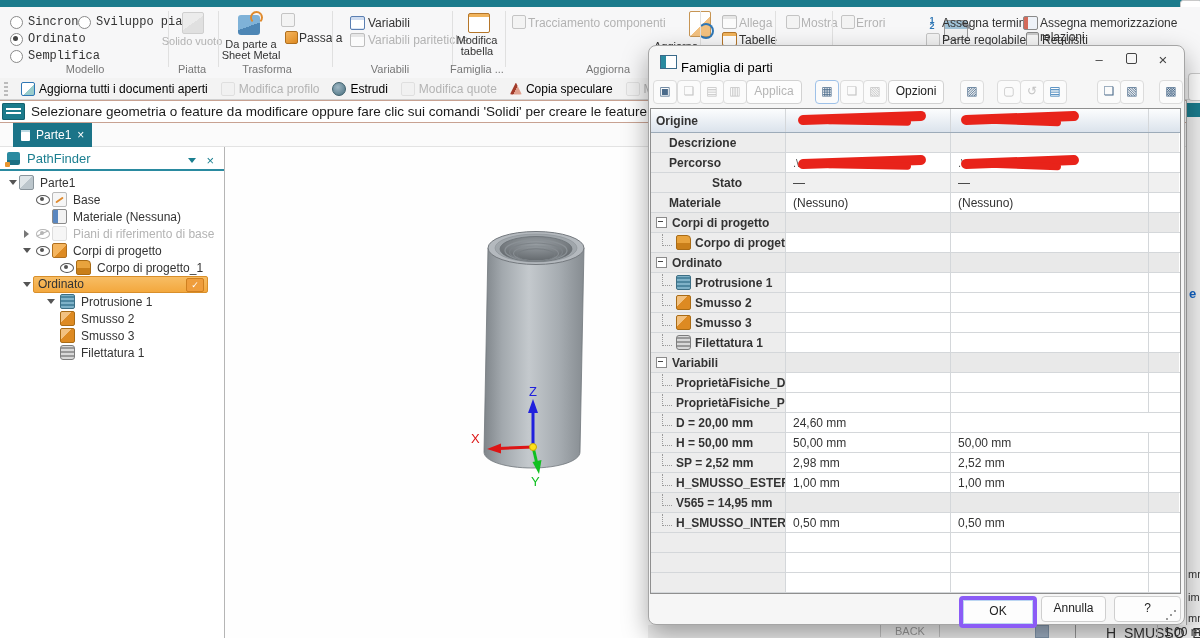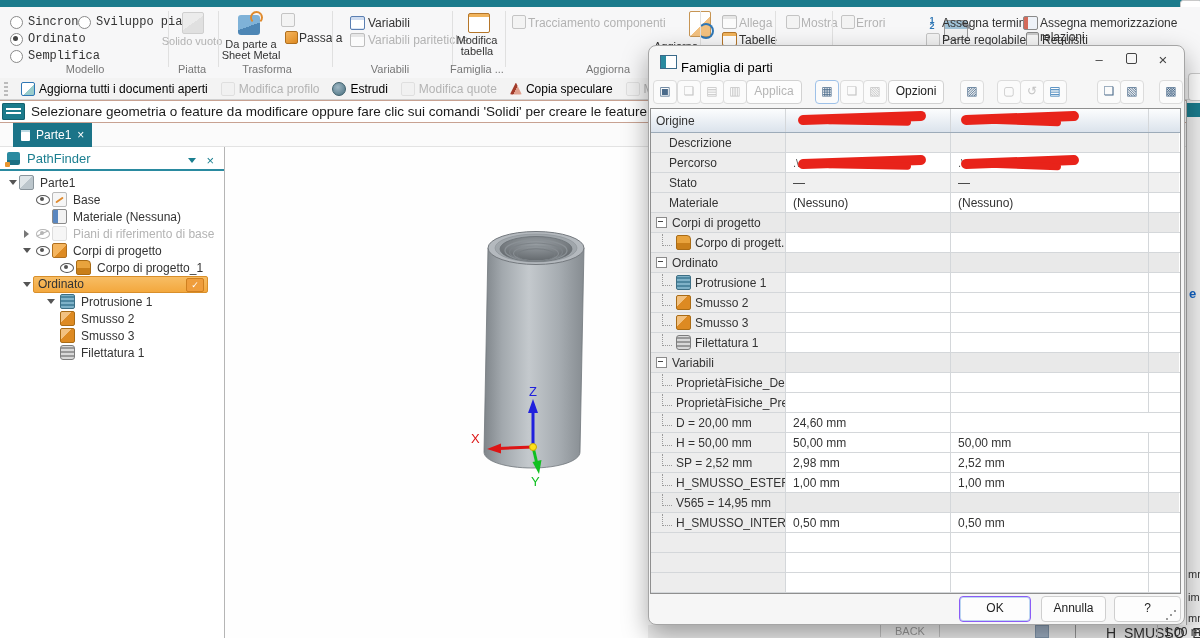--- a/index.html
+++ b/index.html
@@ -106,36 +106,36 @@
   .win-btn{position:absolute;top:4px;width:26px;height:20px;text-align:center;color:#444;font-size:13px;line-height:20px;}
   #dlg-max-glyph{display:inline-block;width:9px;height:9px;border:1px solid #444;border-radius:2px;}
   .tbtn{position:absolute;top:34px;width:22px;height:22px;border:1px solid #dcdcdc;border-radius:4px;background:#fbfbfb;text-align:center;line-height:20px;font-size:12px;color:#4a6a8a;}
   .tbtn.d{color:#c3c3c3;}
   .tbtn-wide{position:absolute;top:34px;height:22px;border:1px solid #d2d2d2;border-radius:4px;background:#fdfdfd;text-align:center;line-height:21px;font-size:12px;color:#222;}
   
   #dlg-table{position:absolute;left:1px;top:62px;width:531px;background:#fff;border:1px solid #8f8f8f;box-sizing:border-box;}
   .drow{position:relative;display:flex;height:20px;border-bottom:1px solid #d4d7da;box-sizing:border-box;}
   .drow.hdr{height:24px;background:linear-gradient(#fcfdfe,#dbe3ec);border-bottom:1px solid #9dabb9;}
   .dcell{position:relative;box-sizing:border-box;border-right:1px solid #d4d7da;font-size:12px;color:#333;display:flex;align-items:center;overflow:hidden;white-space:nowrap;}
-  .c0{width:135px;padding-left:5px;background:#ededed;}
+  .c0{width:135px;padding-left:5px;background:#ededed;font-weight:bold;}
   .c1{width:165px;padding-left:7px;}
   .c2{width:198px;padding-left:7px;}
   .c3{width:30px;border-right:none;}
   .drow.hdr .c0{background:transparent;}
   .drow.sec .dcell{background:#e9e9e9;}
   .drow.gray .dcell{background:#e9e9e9;}
   .expander-box{width:9px;height:9px;border:1px solid #8a8a8a;background:#fff;position:relative;margin-right:5px;flex:none;}
   .expander-box:after{content:'';position:absolute;left:1px;top:3px;width:5px;height:1px;background:#444;}
   .elbow{width:9px;height:11px;border-left:1px dotted #9a9a9a;border-bottom:1px dotted #9a9a9a;margin:-6px 4px 0 6px;flex:none;}
   .dti{margin-right:4px;flex:none;}
   .scrib{position:absolute;background:#e8231a;border-radius:6px;}
   .pathdot{color:#555;font-size:11px;margin-right:1px;}
   
   .dlg-btn{position:absolute;top:550px;height:24px;border:1px solid #cfcfcf;border-radius:4px;background:#fdfdfd;font-size:12px;color:#222;text-align:center;line-height:23px;}
-  #btn-ok{border:1px solid #8b5cf6;box-shadow:0 0 0 1px #bcd6f2 inset;}
+  #btn-ok{border:4px solid #8b5cf6;box-shadow:0 0 0 1px #bcd6f2 inset;}
   #grip{position:absolute;right:8px;top:564px;width:10px;height:10px;background:
     radial-gradient(circle at 1px 9px,#9a9a9a 1px,transparent 1.5px),
     radial-gradient(circle at 5px 5px,#9a9a9a 1px,transparent 1.5px),
     radial-gradient(circle at 9px 1px,#9a9a9a 1px,transparent 1.5px);}
 </style>
 </head>
 <body>
 
 <div id="app" class="nosel">
 
@@ -485,21 +485,21 @@
             <span class="scrib" style="left: 40px; top: 9px; width: 85px; height: 7px; transform: rotate(1deg);"></span>
           </div>
           <div class="dcell c2">
             <span class="pathdot">.\</span>
             <span class="scrib" style="left: 10px; top: 4px; width: 118px; height: 10px; transform: rotate(-2deg);"></span>
             <span class="scrib" style="left: 35px; top: 9px; width: 75px; height: 7px; transform: rotate(2deg);"></span>
           </div>
           <div class="dcell c3"></div>
         </div>
         <div class="drow">
-          <div class="dcell c0" style="padding-left: 18px;">
+          <div class="dcell c0" style="padding-left: 18px; justify-content: center;">
             <span>Stato</span>
           </div>
           <div class="dcell c1" style="background: rgb(240, 240, 240);">
             <span>—</span>
           </div>
           <div class="dcell c2" style="background: rgb(240, 240, 240);">
             <span>—</span>
           </div>
           <div class="dcell c3" style="background: rgb(240, 240, 240);"></div>
         </div>

